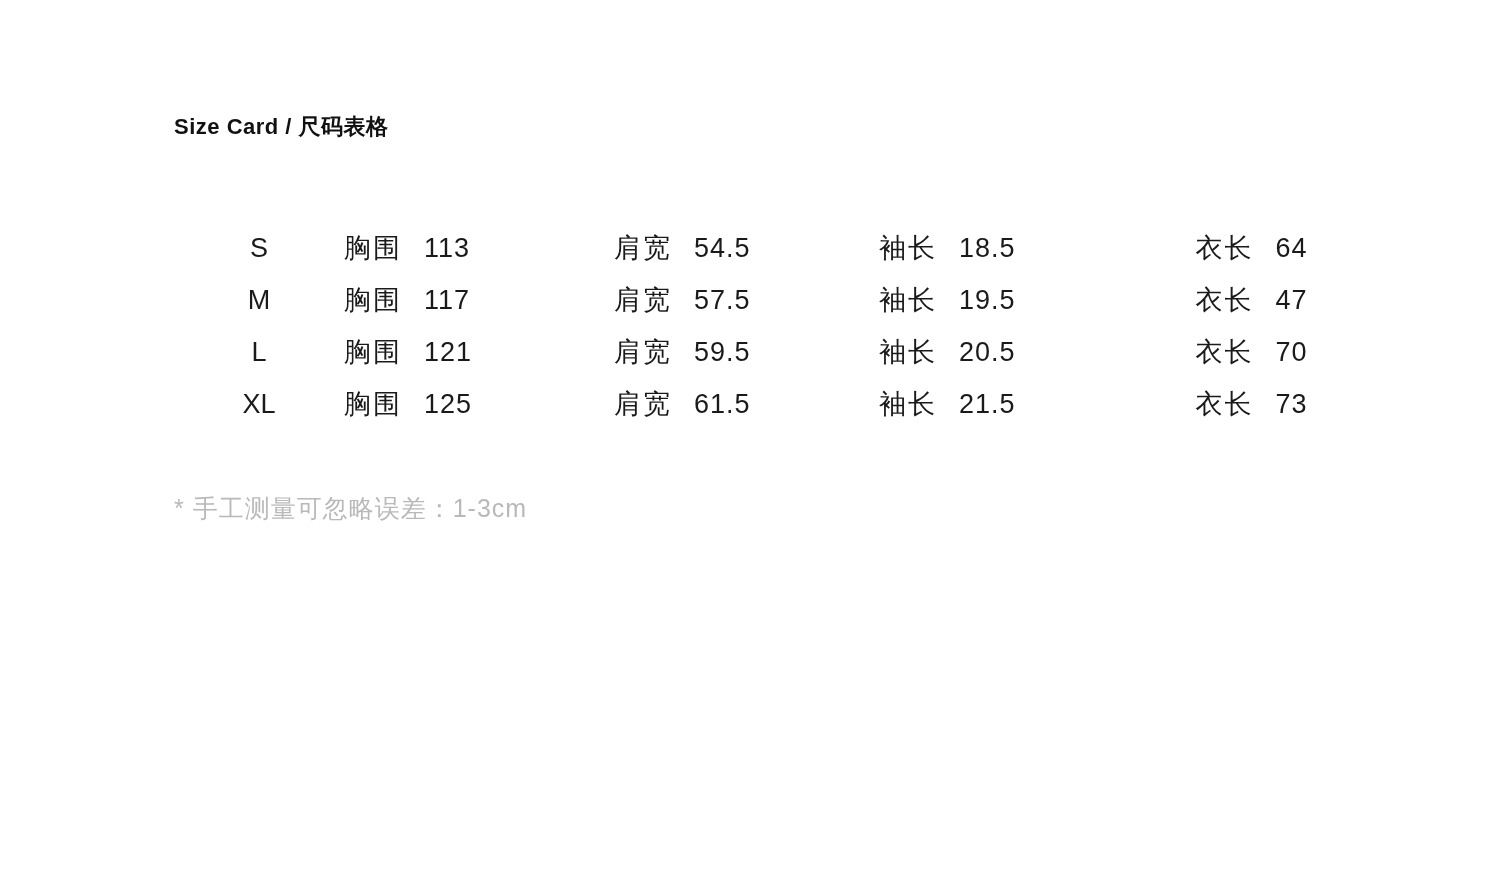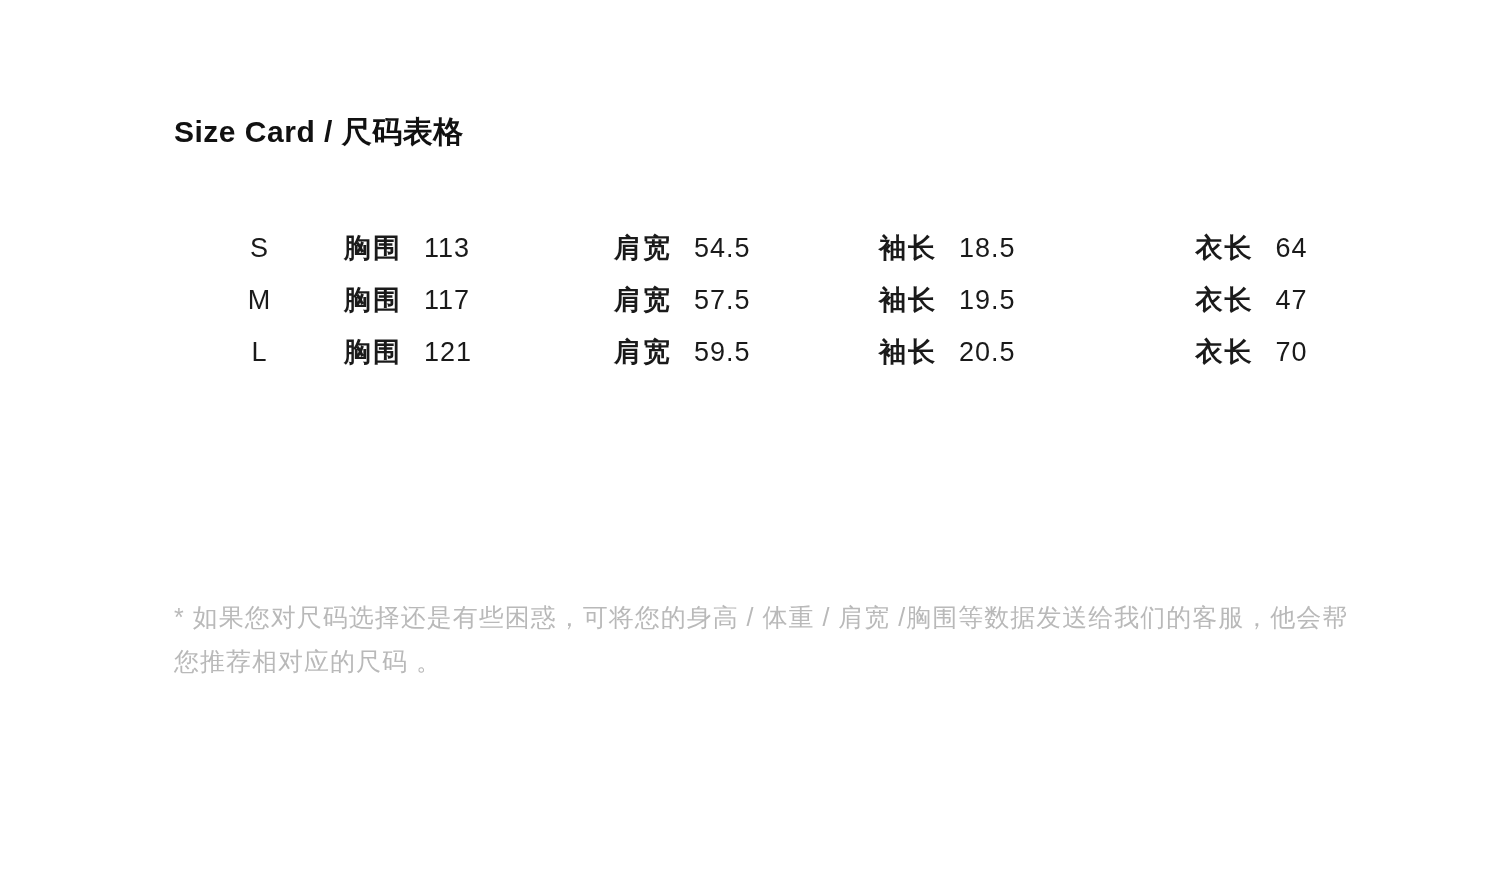--- a/index.html
+++ b/index.html
@@ -18,21 +18,21 @@
     position: relative;
     width: 1500px;
     height: 884px;
     box-sizing: border-box;
     padding: 0;
   }
   .title {
     position: absolute;
     left: 174px;
     top: 112px;
-    font-size: 30px;
+    font-size: 22px;
     font-weight: bold;
     letter-spacing: 0.5px;
     color: #111111;
     white-space: nowrap;
   }
   .size-table {
     position: absolute;
     left: 174px;
     top: 222px;
     width: 1170px;
@@ -51,21 +51,20 @@
     width: 170px;
     text-align: center;
     font-size: 26px;
   }
   .col-chest { width: 270px; }
   .col-shoulder { width: 265px; }
   .col-sleeve { width: 280px; }
   .col-length { width: 185px; text-align: center; }
   .lbl {
     letter-spacing: 2px;
-    font-weight: bold;
   }
   .val {
     margin-left: 22px;
     letter-spacing: 1px;
   }
   .note {
     position: absolute;
     color: #b9b9b9;
     font-size: 25px;
     letter-spacing: 1px;
@@ -130,18 +129,33 @@
         <td class="col-shoulder">
           <span class="lbl">肩宽</span><span class="val">59.5</span>
         </td>
         <td class="col-sleeve">
           <span class="lbl">袖长</span><span class="val">20.5</span>
         </td>
         <td class="col-length">
           <span class="lbl">衣长</span><span class="val">70</span>
         </td>
       </tr>
+      <tr>
+        <td class="col-size">XL</td>
+        <td class="col-chest">
+          <span class="lbl">胸围</span><span class="val">125</span>
+        </td>
+        <td class="col-shoulder">
+          <span class="lbl">肩宽</span><span class="val">61.5</span>
+        </td>
+        <td class="col-sleeve">
+          <span class="lbl">袖长</span><span class="val">21.5</span>
+        </td>
+        <td class="col-length">
+          <span class="lbl">衣长</span><span class="val">73</span>
+        </td>
+      </tr>
     </tbody>
   </table>
 
-  <div class="note note-2">* 如果您对尺码选择还是有些困惑，可将您的身高 / 体重 / 肩宽 /胸围等数据发送给我们的客服，他会帮您推荐相对应的尺码 。</div>
+  <div class="note note-1">* 手工测量可忽略误差：1-3cm</div>
 
 </div>
 
 </body></html>

